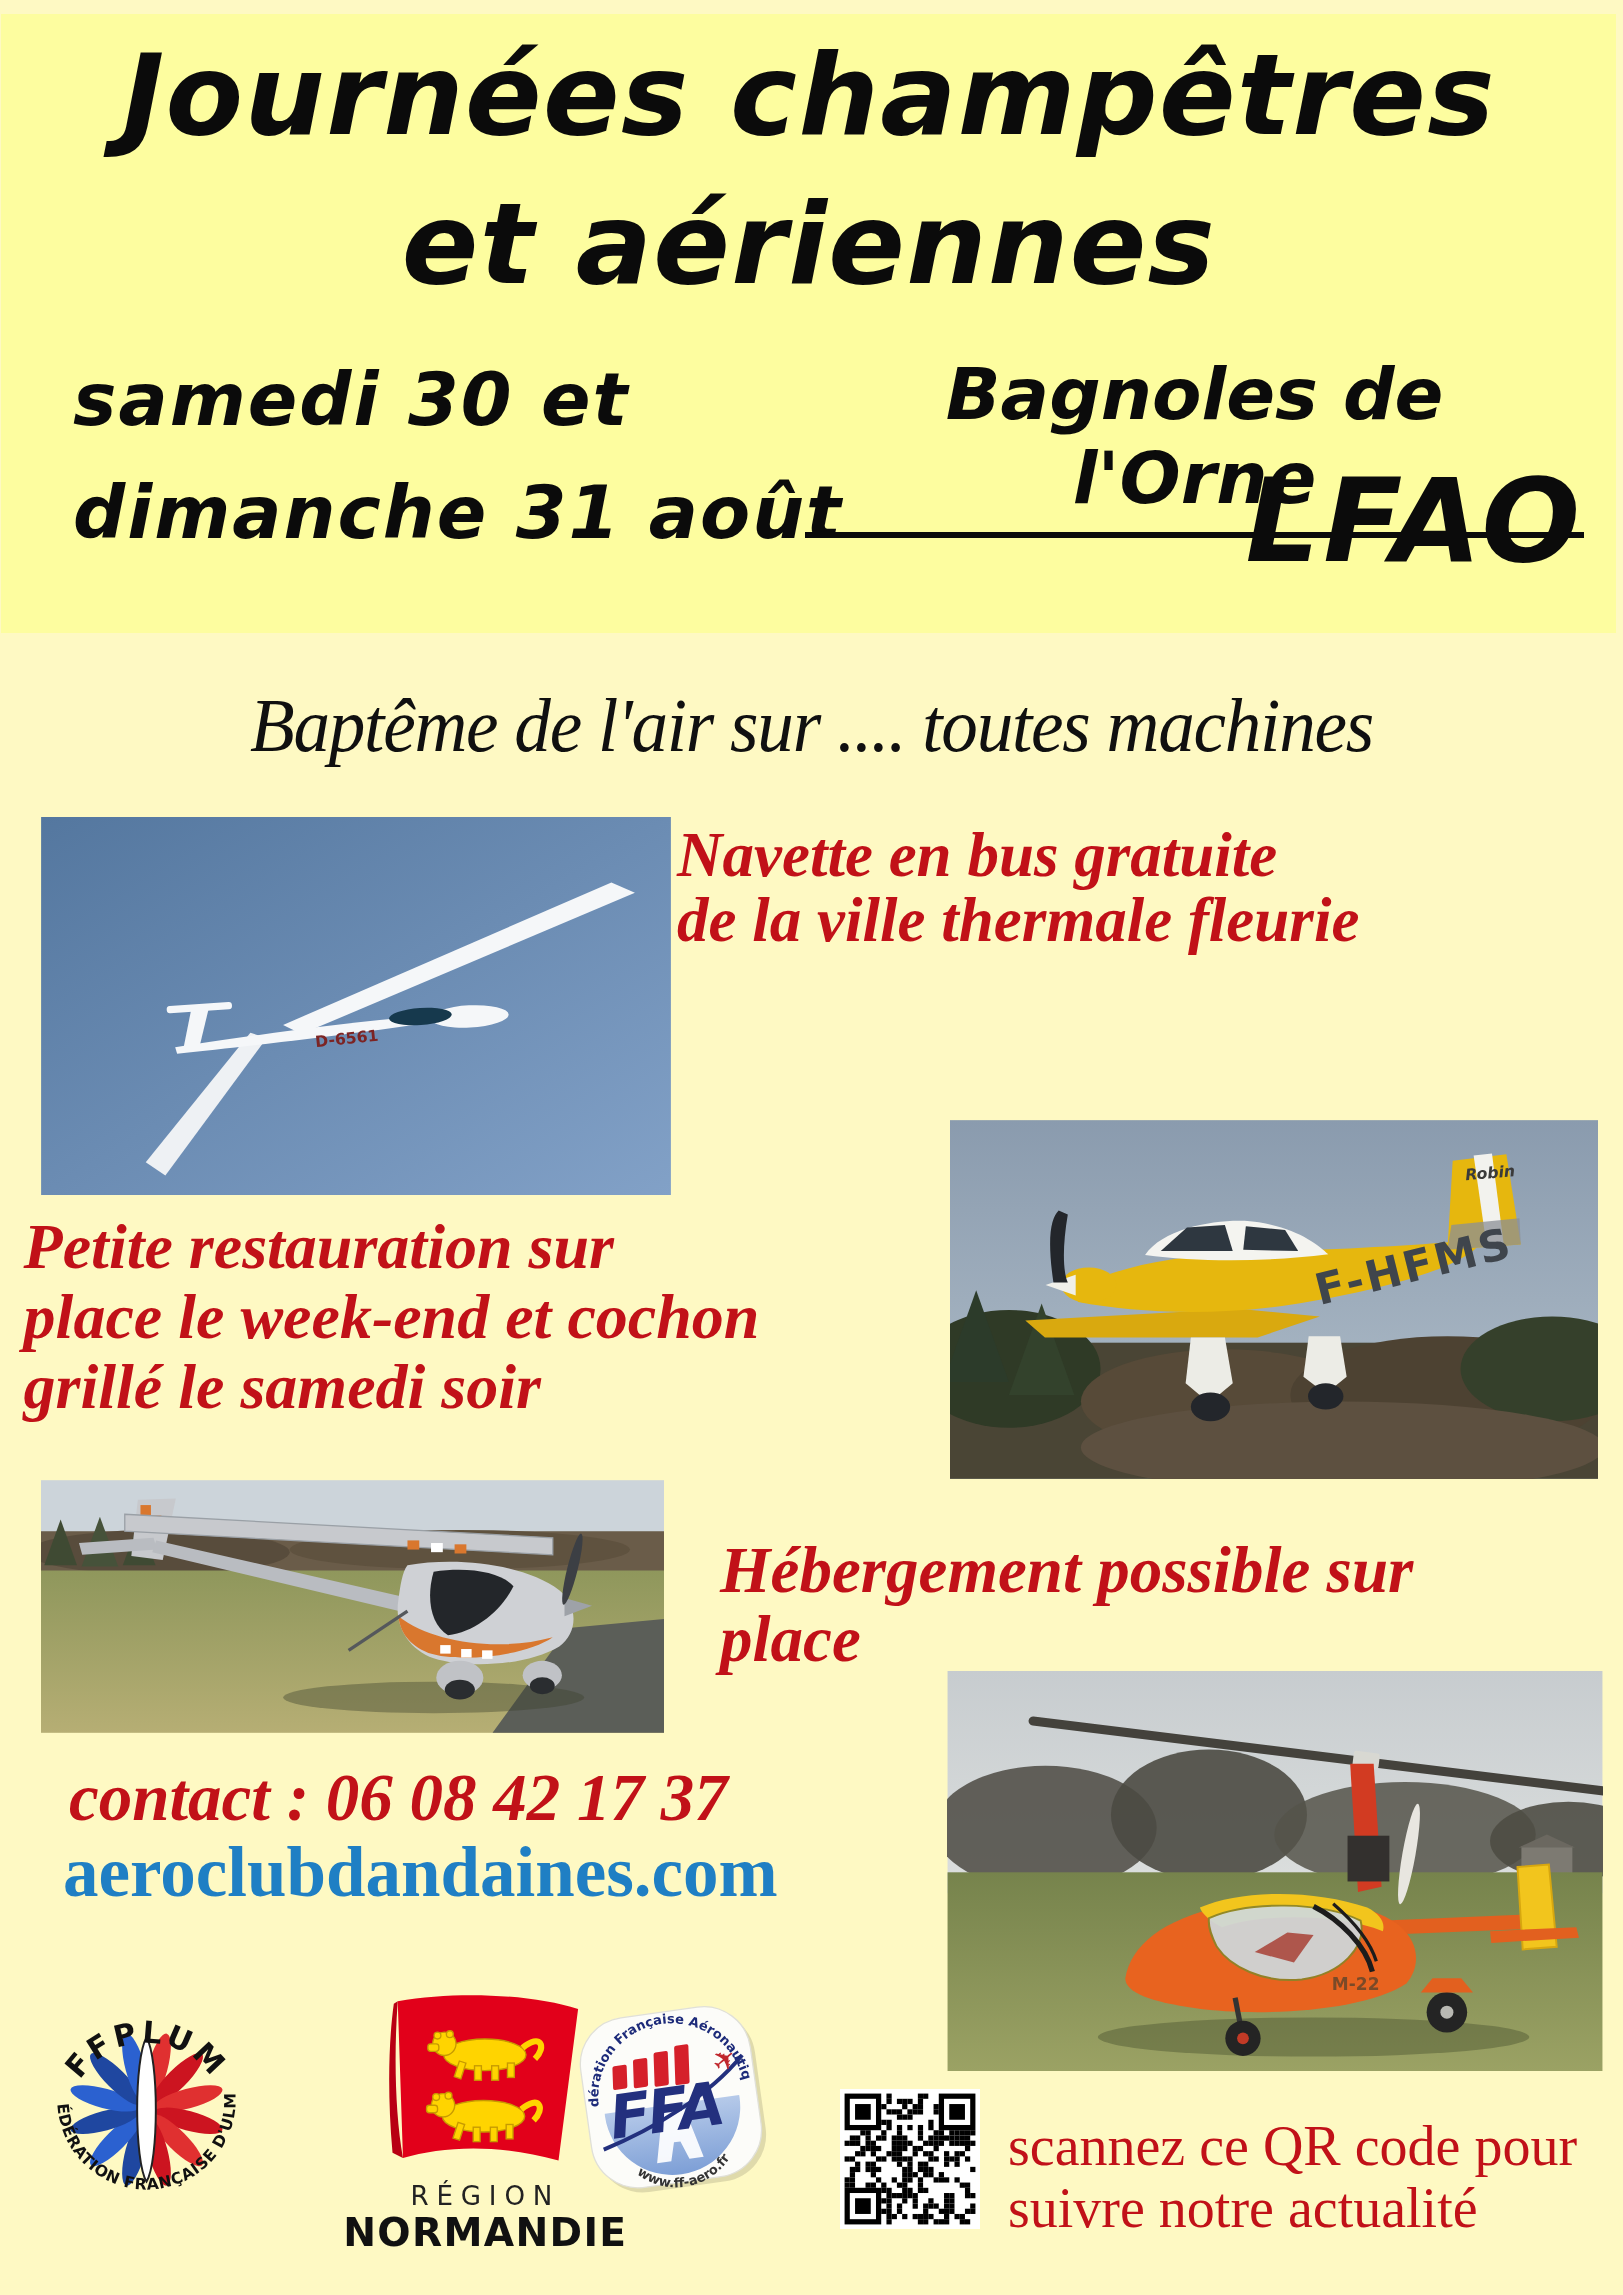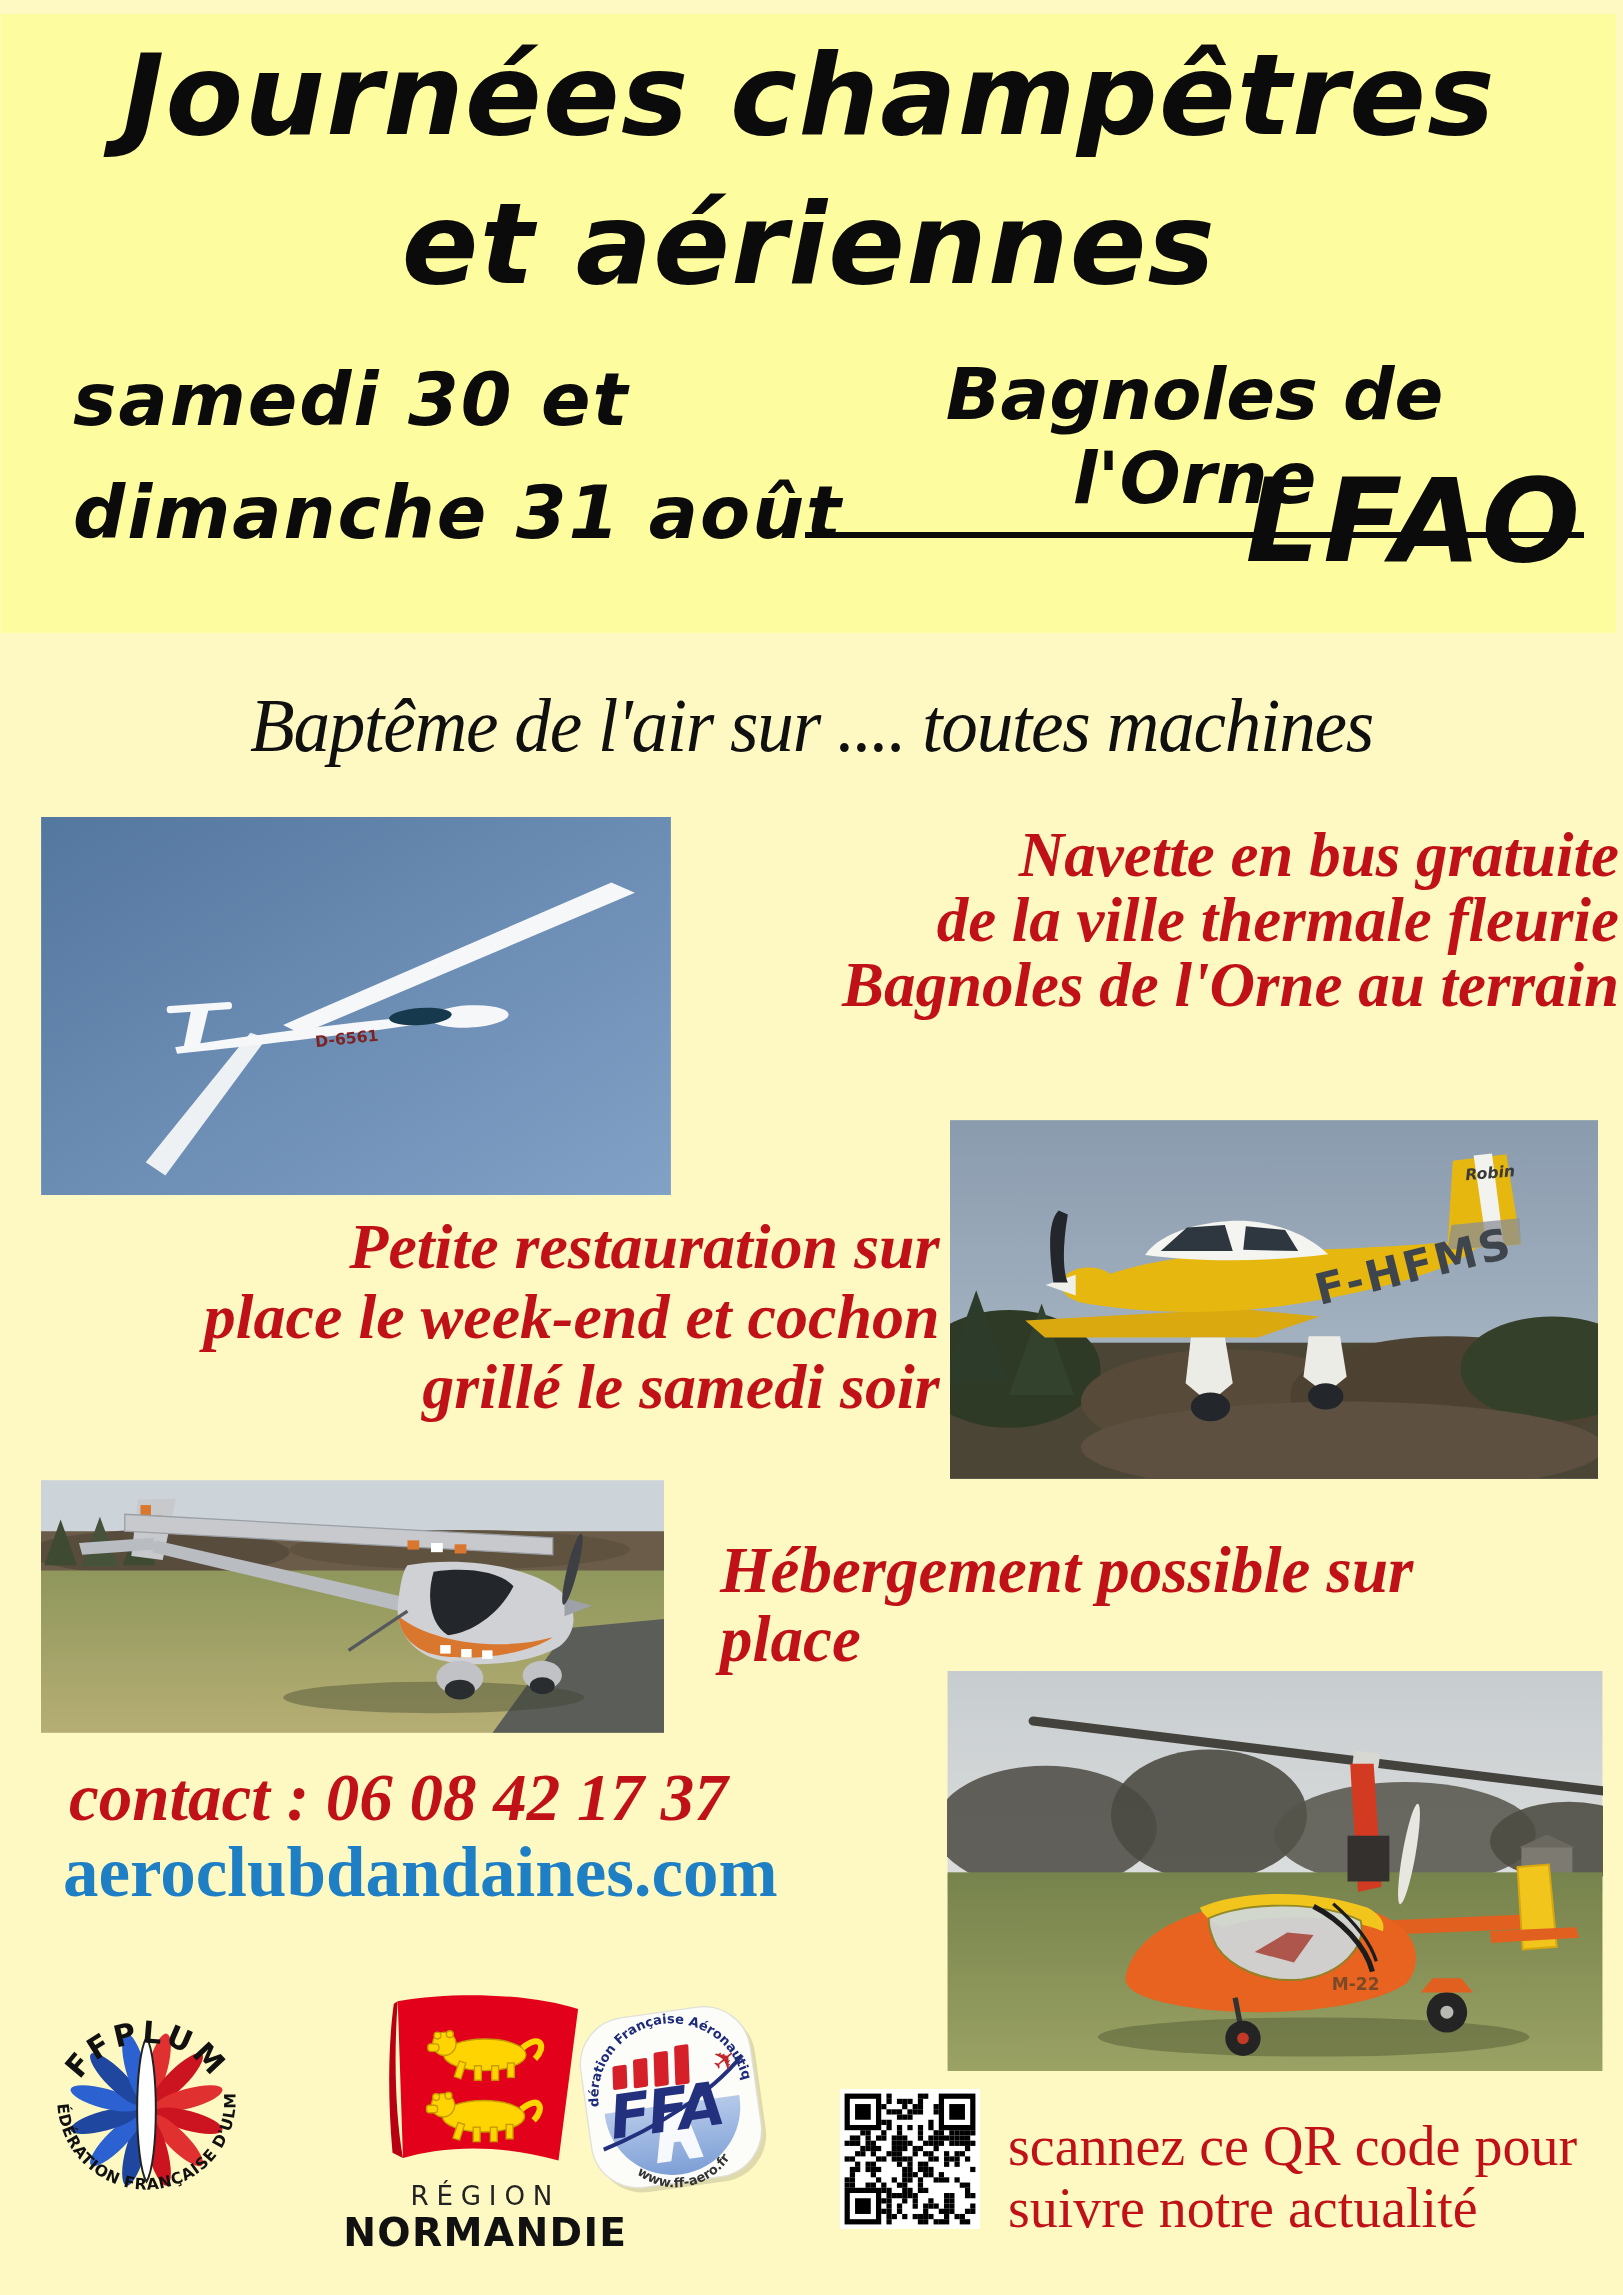--- a/index.html
+++ b/index.html
@@ -15,21 +15,21 @@
   .date-line{font-size:73px;letter-spacing:2px;}
   .loc-line{position:absolute;left:805px;width:779px;text-align:center;font-size:72px;}
   .loc-underline{display:inline-block;border-bottom:6.5px solid #0b0b0b;padding:0 9.2px 11.8px 9.2px;}
   .lfao{font-size:116px;letter-spacing:3.9px;text-align:right;}
   
   .tagline{position:absolute;left:0;top:681px;width:1623px;text-align:center;
            font-family:"Liberation Serif",serif;font-style:italic;font-weight:400;
            font-size:77px;color:#101010;letter-spacing:-1.3px;transform:scaleX(0.95);}
   .rednote{font-family:"Liberation Serif",serif;font-weight:bold;font-style:italic;
            color:#c11118;}
-  .note-block{position:absolute;text-align:right;}
+  .note-block{position:absolute;text-align:left;}
   .shuttle{left:677px;top:823px;width:942px;font-size:63px;line-height:65px;}
   .food{left:23.6px;top:1212px;width:916px;font-size:64px;line-height:70px;}
   .lodging{left:720px;top:1536px;width:896px;font-size:65px;line-height:69px;text-align:left;}
   .contact{left:69px;top:1759px;font-size:67px;}
   .website{left:63px;top:1832px;font-size:71px;font-family:"Liberation Serif",serif;
            font-weight:bold;color:#1f7fc4;text-align:center;}
   .qr-caption{left:1008px;top:2115px;font-size:56px;line-height:62px;
               font-family:"Liberation Serif",serif;font-weight:normal;color:#c11118;}
   .photo{position:absolute;display:block;}
   svg text{font-family:"DejaVu Sans",sans-serif;}
@@ -74,21 +74,20 @@
 
       <polygon points="218,352 230,292 256,294 242,352" fill="#f5f7f9"></polygon>
       <rect x="192" y="286" width="100" height="11" rx="5" fill="#f5f7f9" transform="rotate(-4 242 292)"></rect>
       <text x="420" y="352" font-size="24" font-weight="bold" fill="#7c2424" transform="rotate(-6 420 352)">D-6561</text>
     </g>
   </svg>
 
   <div class="note-block rednote shuttle">
     <div>Navette en bus gratuite</div>
     <div>de la ville thermale fleurie</div>
-    <div>Bagnoles de l'Orne au terrain</div>
   </div>
 
   <svg class="photo" style="left:950px;top:1120px;" width="648" height="359" viewBox="0 0 990 548">
     <defs>
       <linearGradient id="skyp" x1="0" y1="0" x2="0" y2="1">
         <stop offset="0" stop-color="#8a9bae"></stop>
           <stop offset="1" stop-color="#b2bfca"></stop>
       </linearGradient>
     </defs>
     <rect width="990" height="548" fill="url(#skyp)"></rect>

